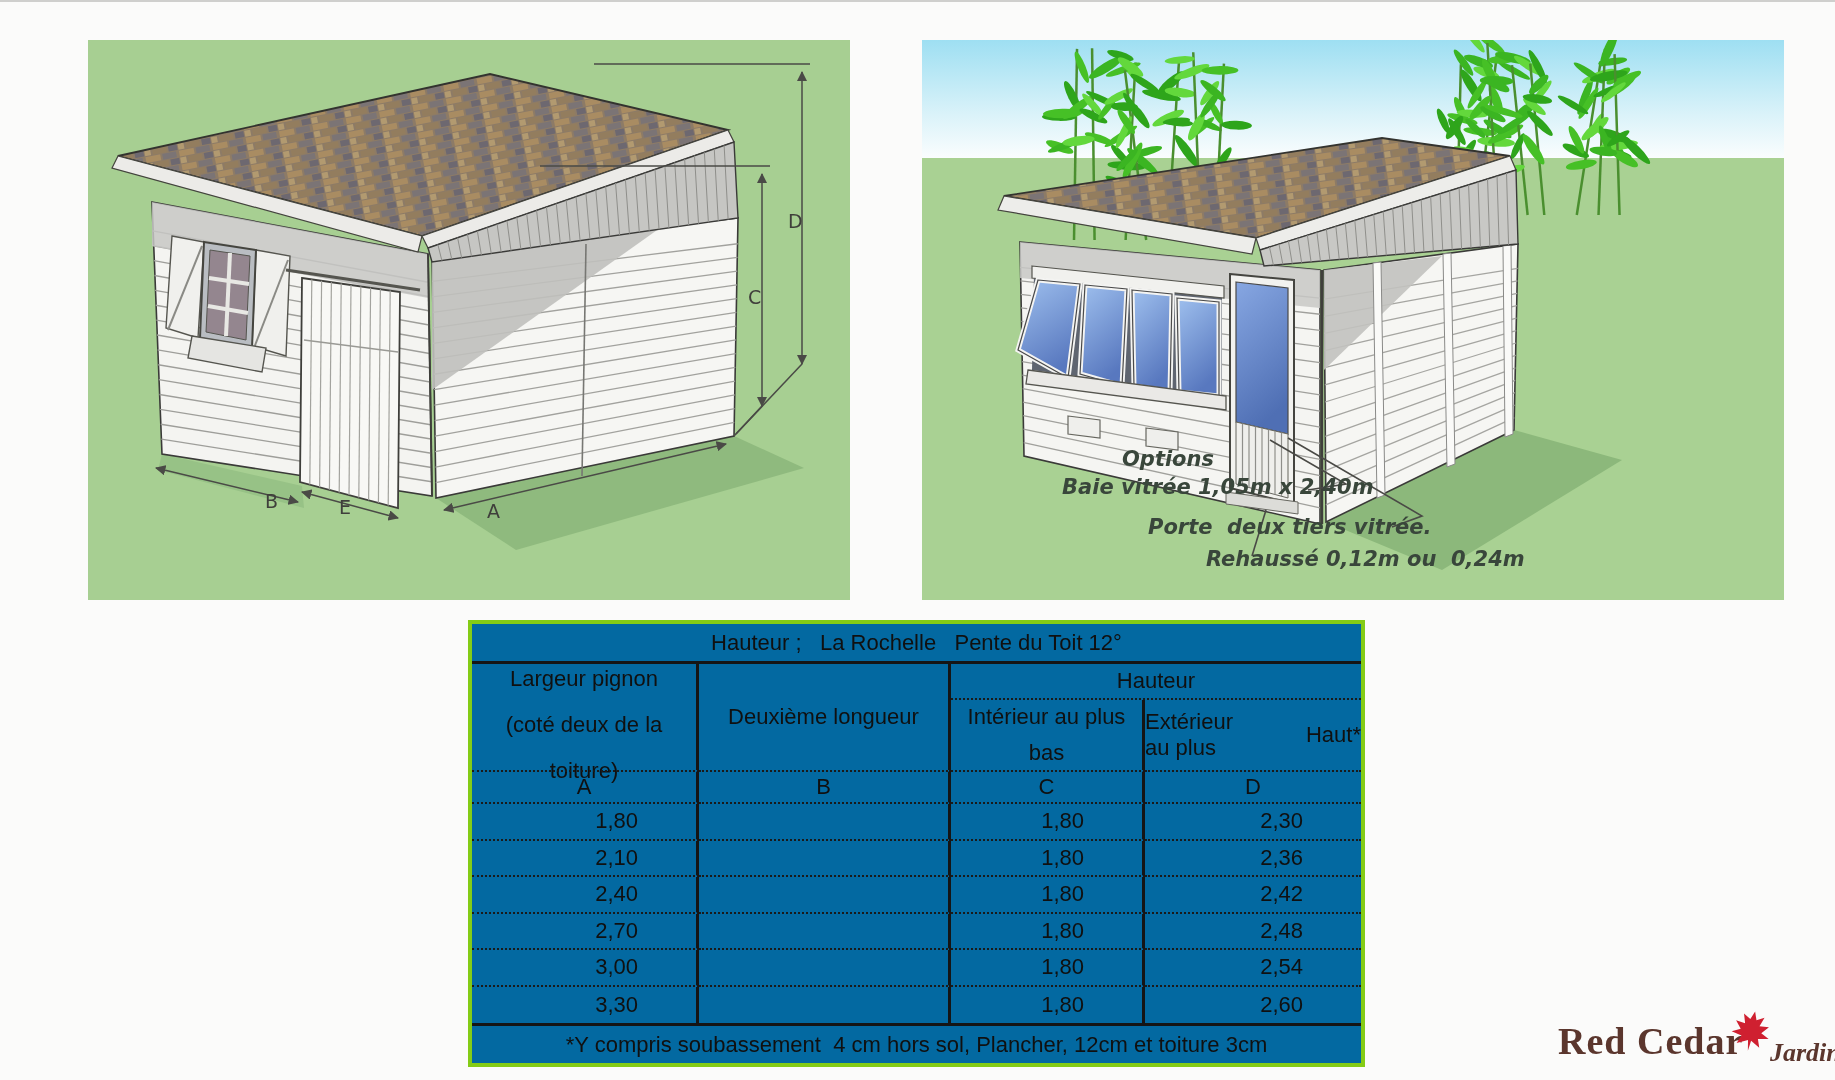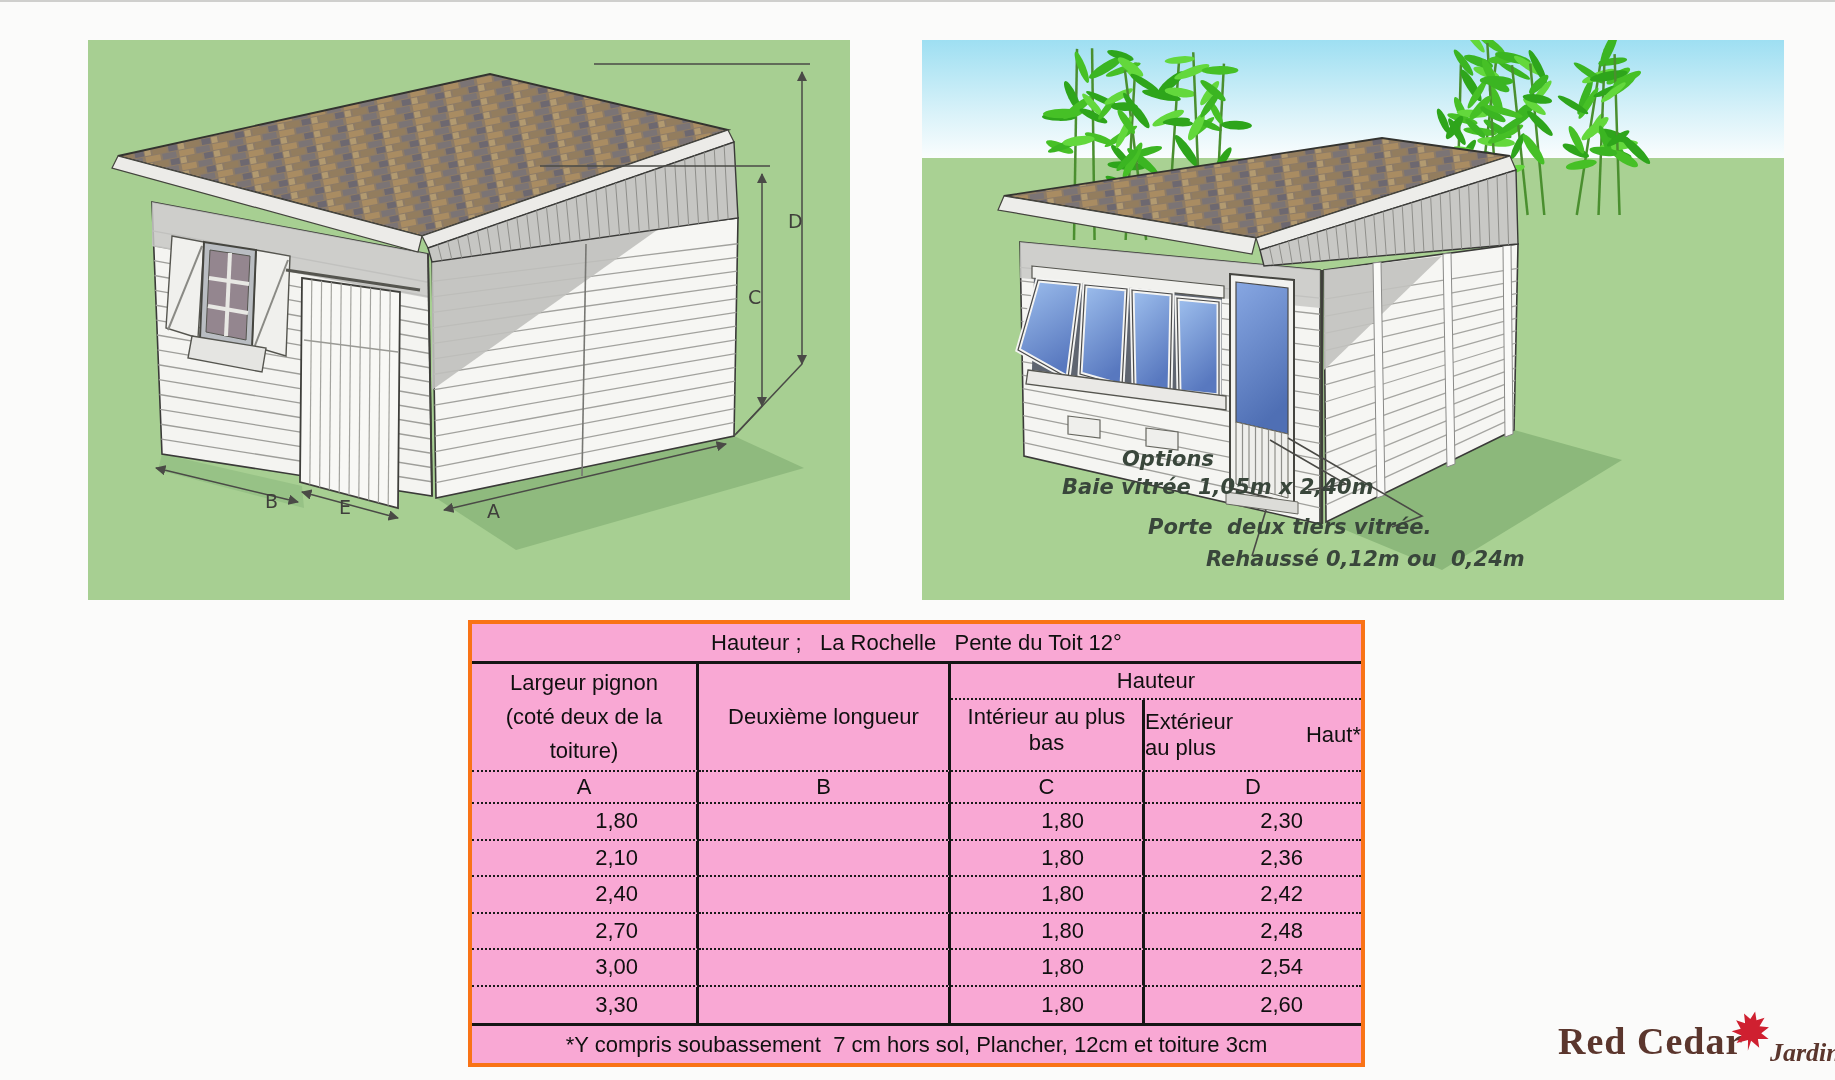--- a/index.html
+++ b/index.html
@@ -10,35 +10,35 @@
   #fig-left{left:88px;top:40px;width:762px;height:560px;}
   #fig-right{left:922px;top:40px;width:862px;height:716px;}
   .fig svg{position:absolute;left:0;top:0;}
   .dim-label{position:absolute;font-family:"DejaVu Sans", sans-serif;font-size:19px;
              color:#3f3f3b;line-height:1;}
   .annot{position:absolute;font-family:"DejaVu Sans", sans-serif;font-weight:bold;
          font-style:italic;font-size:21px;color:#39463b;white-space:pre;line-height:1.1;}
 
   
   .spec-table{position:absolute;left:468px;top:620px;width:897px;box-sizing:border-box;
-              border:4px solid #f97316;background:#f9a8d4;display:grid;
+              border:4px solid #84cc16;background:#0369a1;display:grid;
               grid-template-columns:227px 252px 194px 216px;
               grid-template-rows:40px 36px 70px 34px repeat(6,36.5px) 40px;
               font-size:22px;color:#101010;}
   .spec-table div{box-sizing:border-box;}
   .t-title{grid-column:1/5;grid-row:1;border-bottom:3px solid #151515;display:flex;
            align-items:center;justify-content:center;white-space:pre;}
   .t-h-a{grid-column:1;grid-row:2/4;border-right:3px solid #151515;display:flex;
-         flex-direction:column;align-items:center;justify-content:space-around;padding:2px 0;}
+         flex-direction:column;align-items:center;justify-content:space-around;padding:2px 0;gap:20px;}
   .t-h-b{grid-column:2;grid-row:2/4;border-right:3px solid #151515;display:flex;
          align-items:center;justify-content:center;}
   .t-h-cd{grid-column:3/5;grid-row:2;border-bottom:2px dotted #1a1a1a;display:flex;
           align-items:center;justify-content:center;}
   .t-h-c{grid-column:3;grid-row:3;border-right:3px solid #151515;display:flex;flex-direction:column;
-         align-items:center;justify-content:flex-start;padding:4px 0;}
+         align-items:center;justify-content:space-between;padding:4px 0;}
   .t-h-d{grid-column:4;grid-row:3;display:flex;align-items:center;
          justify-content:space-around;padding:4px 0;gap:44px;}
   .t-letter{border-top:2px dotted #1a1a1a;border-bottom:2px dotted #1a1a1a;display:flex;
             align-items:center;justify-content:center;}
   .t-cell{display:flex;align-items:center;}
   .t-num{justify-content:flex-end;padding-right:58px;}
   .br3{border-right:3px solid #151515;}
   .dot-b{border-bottom:2px dotted #1a1a1a;}
   .t-foot{grid-column:1/5;border-top:3px solid #151515;display:flex;align-items:center;
           justify-content:center;white-space:pre;}
@@ -557,21 +557,21 @@
   <div class="t-cell t-num br3 dot-b">3,00</div>
   <div class="t-cell br3 dot-b"></div>
   <div class="t-cell t-num br3 dot-b">1,80</div>
   <div class="t-cell t-num dot-b">2,54</div>
 
   <div class="t-cell t-num br3">3,30</div>
   <div class="t-cell br3"></div>
   <div class="t-cell t-num br3">1,80</div>
   <div class="t-cell t-num">2,60</div>
 
-  <div class="t-foot">*Y compris soubassement  7 cm hors sol, Plancher, 12cm et toiture 3cm</div>
+  <div class="t-foot">*Y compris soubassement  4 cm hors sol, Plancher, 12cm et toiture 3cm</div>
 </div>
 
 <div class="logo">
   <span class="brand">Red Cedar</span>
   <svg class="leaf" width="42" height="42" viewBox="0 0 40 40">
     <path d="M20 1 L23 9 L30 5 L27 14 L36 13 L30 20 L38 24 L28 26 L31 34 L22 29 L21 39 L19 29 L9 34 L12 26 L2 24 L10 20 L4 13 L13 14 L10 5 L17 9 Z" fill="#cf2030" transform="rotate(12 20 20)"></path>
   </svg>
   <span class="suffix">Jardin</span>
 </div>
 

